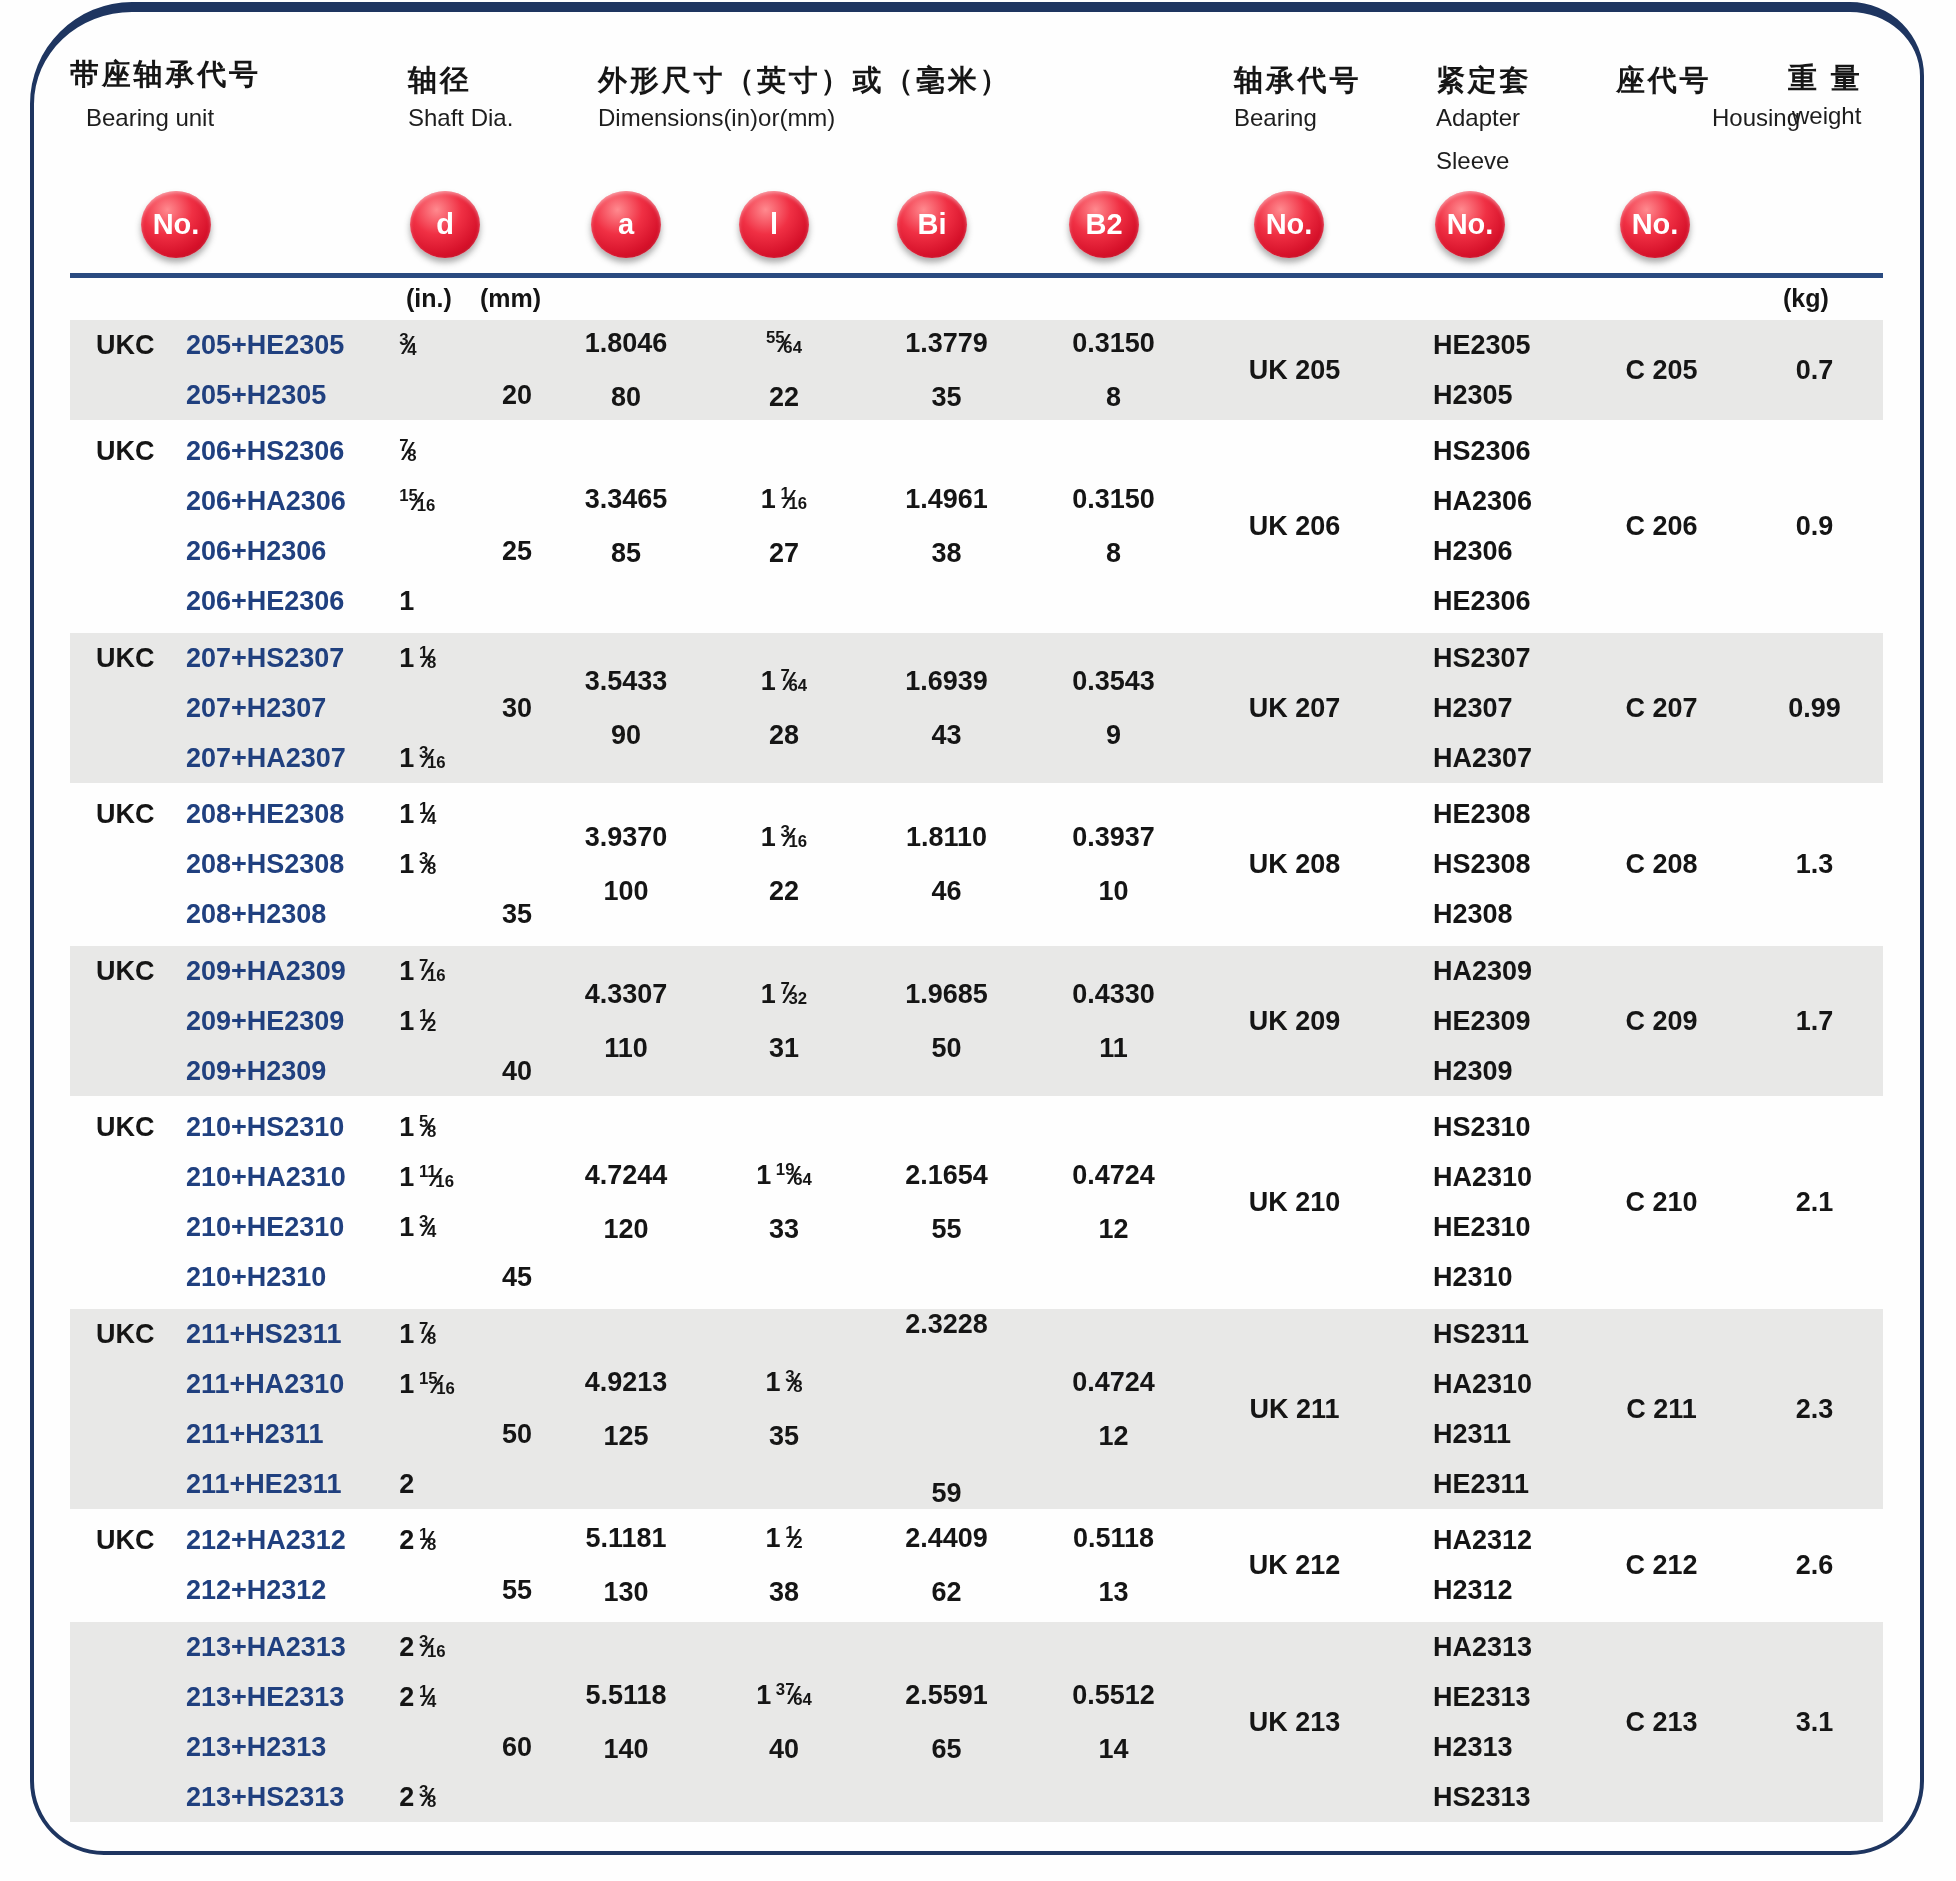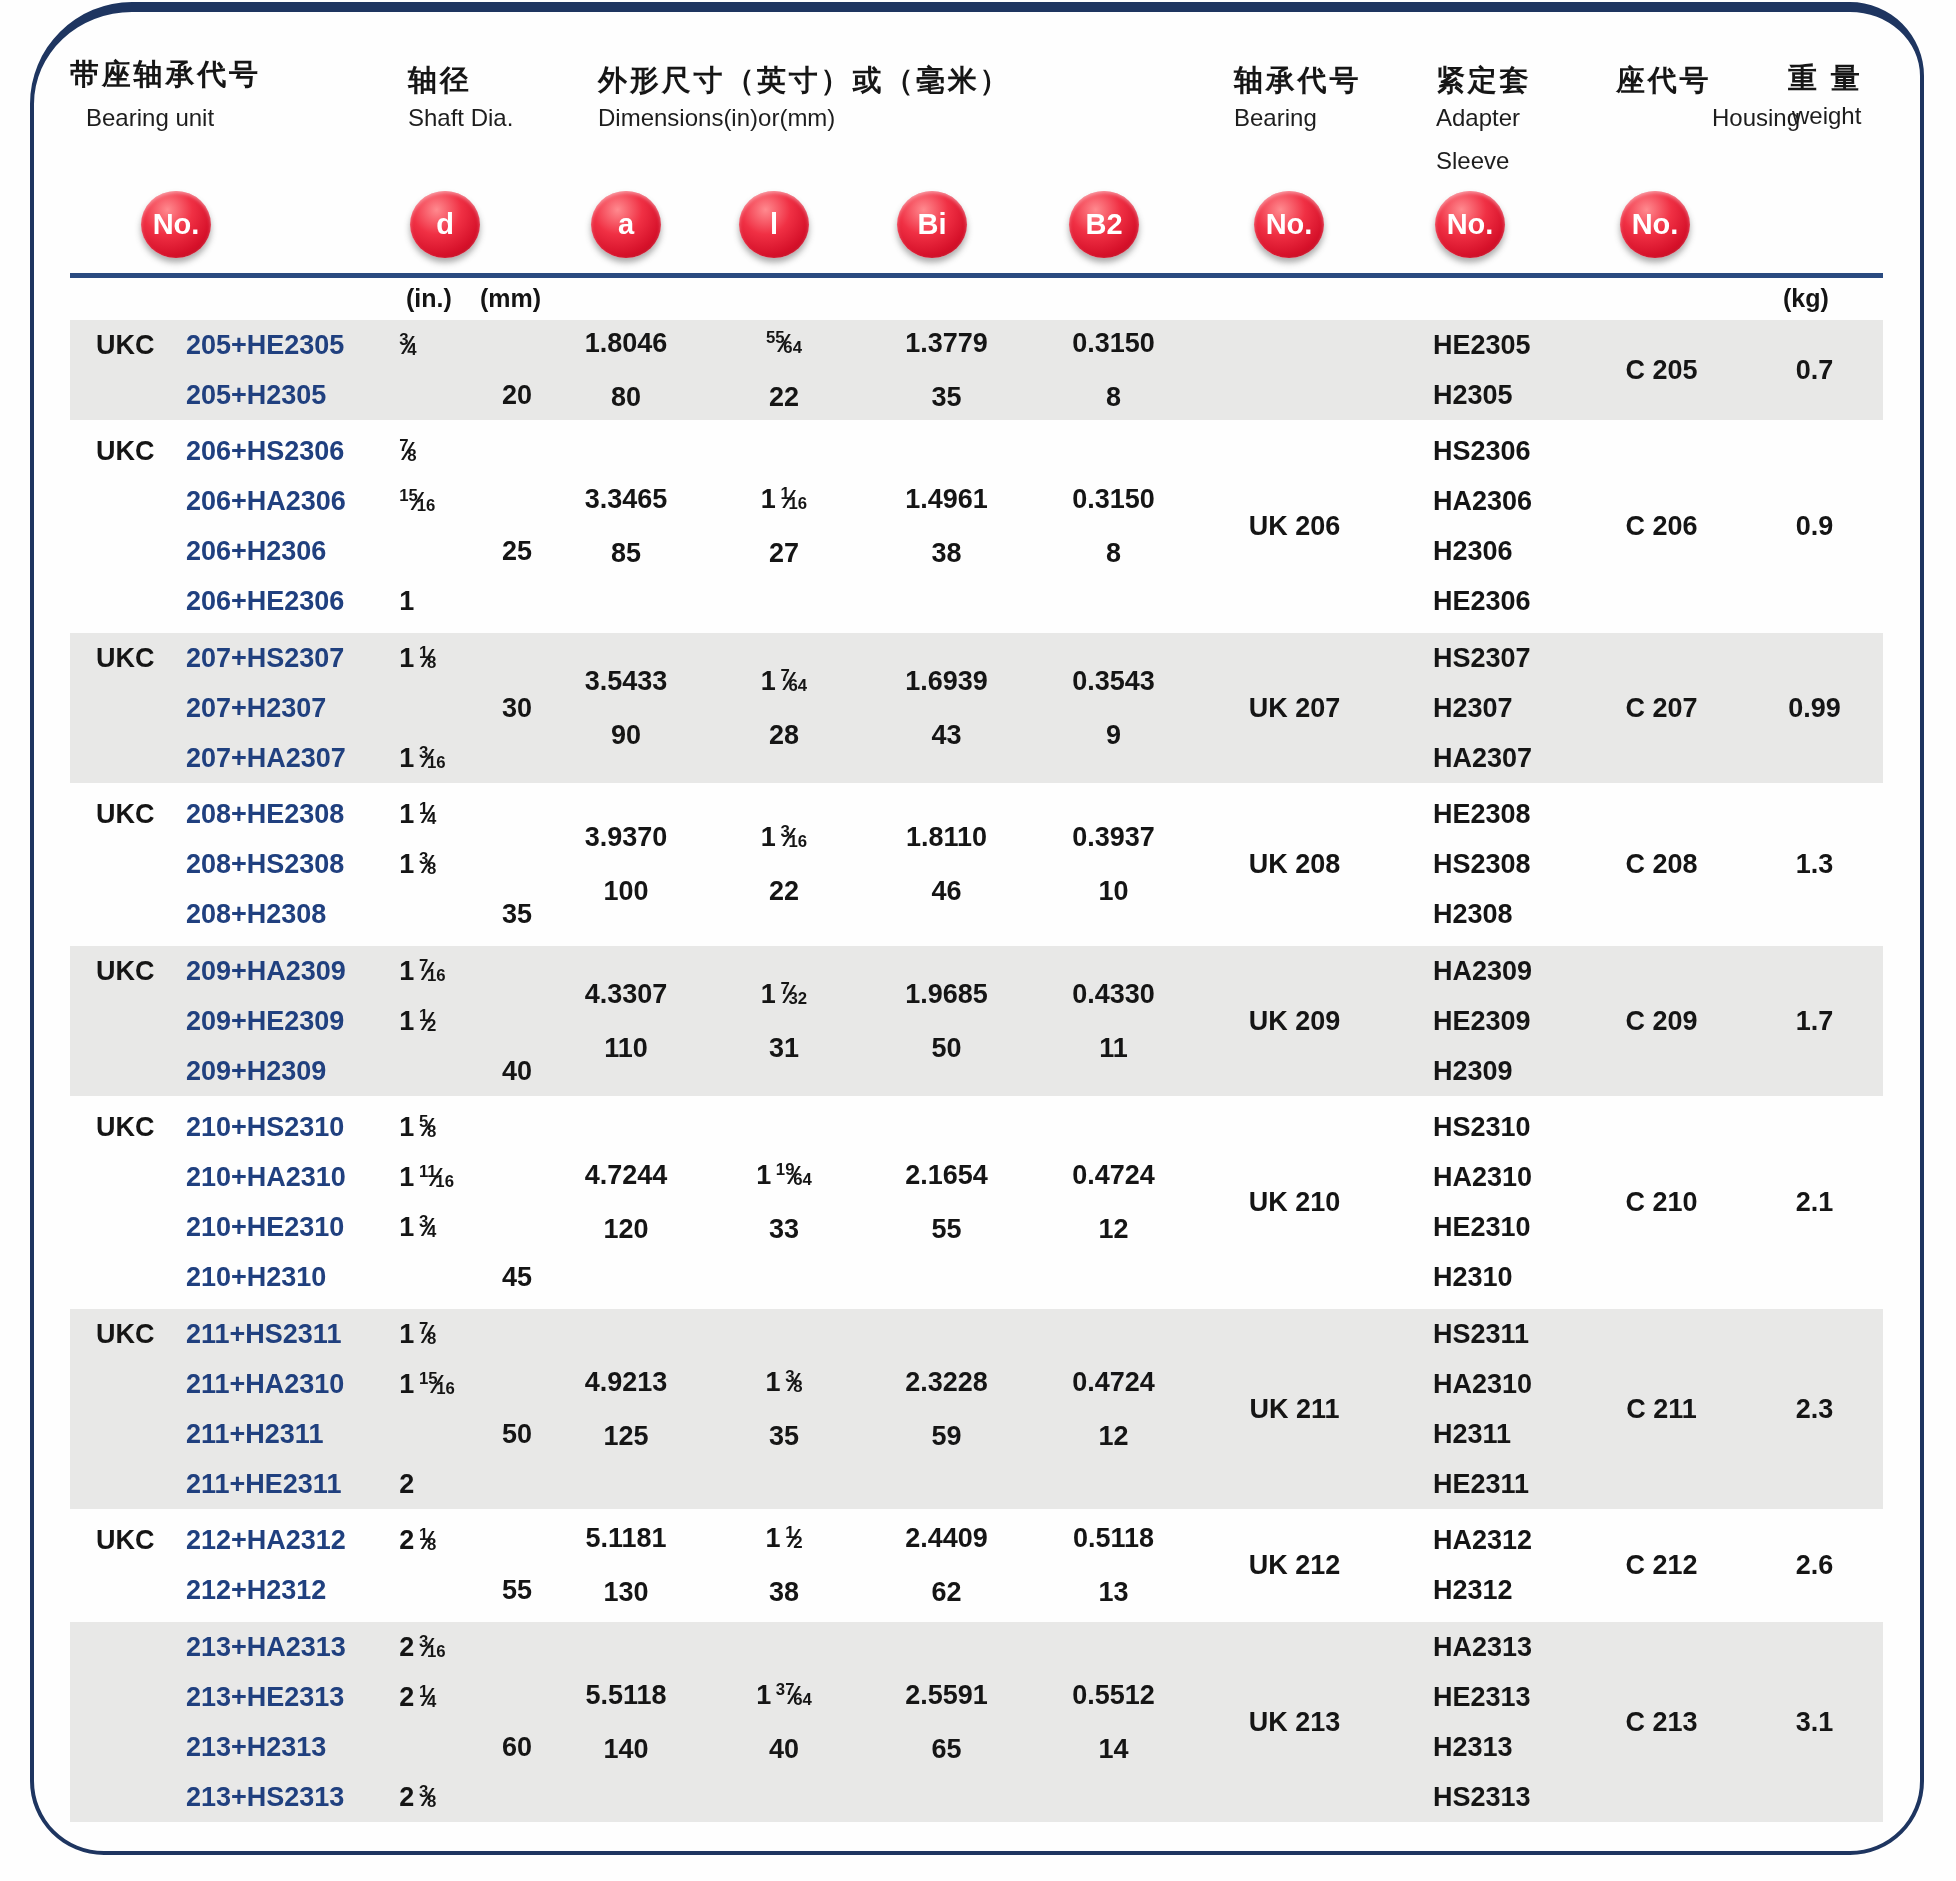--- a/index.html
+++ b/index.html
@@ -107,20 +107,21 @@
           <div>22</div>
         </div>
         <div class="stack" style="grid-area: 1 / 7 / span 2;">
           <div>1.3779</div>
           <div>35</div>
         </div>
         <div class="stack" style="grid-area: 1 / 8 / span 2;">
           <div>0.3150</div>
           <div>8</div>
         </div>
+        <div class="cell ctr" style="grid-area: 1 / 9 / span 2;">UK 205</div>
         <div class="cell ctr" style="grid-area: 1 / 11 / span 2;">C 205</div>
         <div class="cell ctr" style="grid-area: 1 / 12 / span 2;">0.7</div>
       </div>
       <div class="block">
         <div class="cell ukc" style="grid-area: 1 / 1;">UKC</div>
         <div class="cell part" style="grid-area: 1 / 2;">206+HS2306</div>
         <div class="cell shaft" style="grid-area: 1 / 3;">
           <span class="fr"><span class="nu">7</span><span class="sl">⁄</span><span class="de">8</span></span>
         </div>
         <div class="cell mmv" style="grid-area: 1 / 4;"></div>
@@ -366,21 +367,21 @@
         <div class="cell mmv" style="grid-area: 4 / 4;"></div>
         <div class="cell sleeve" style="grid-area: 4 / 10;">HE2311</div>
         <div class="stack" style="grid-area: 1 / 5 / span 4;">
           <div>4.9213</div>
           <div>125</div>
         </div>
         <div class="stack" style="grid-area: 1 / 6 / span 4;">
           <div><span class="whole">1</span><span class="fr"><span class="nu">3</span><span class="sl">⁄</span><span class="de">8</span></span></div>
           <div>35</div>
         </div>
-        <div class="stack" style="grid-area: 1 / 7 / span 4;">
+        <div class="stack" style="grid-area: 1 / 7 / span 4; justify-content: space-between;">
           <div>2.3228</div>
           <div>59</div>
         </div>
         <div class="stack" style="grid-area: 1 / 8 / span 4;">
           <div>0.4724</div>
           <div>12</div>
         </div>
         <div class="cell ctr" style="grid-area: 1 / 9 / span 4;">UK 211</div>
         <div class="cell ctr" style="grid-area: 1 / 11 / span 4;">C 211</div>
         <div class="cell ctr" style="grid-area: 1 / 12 / span 4;">2.3</div>

